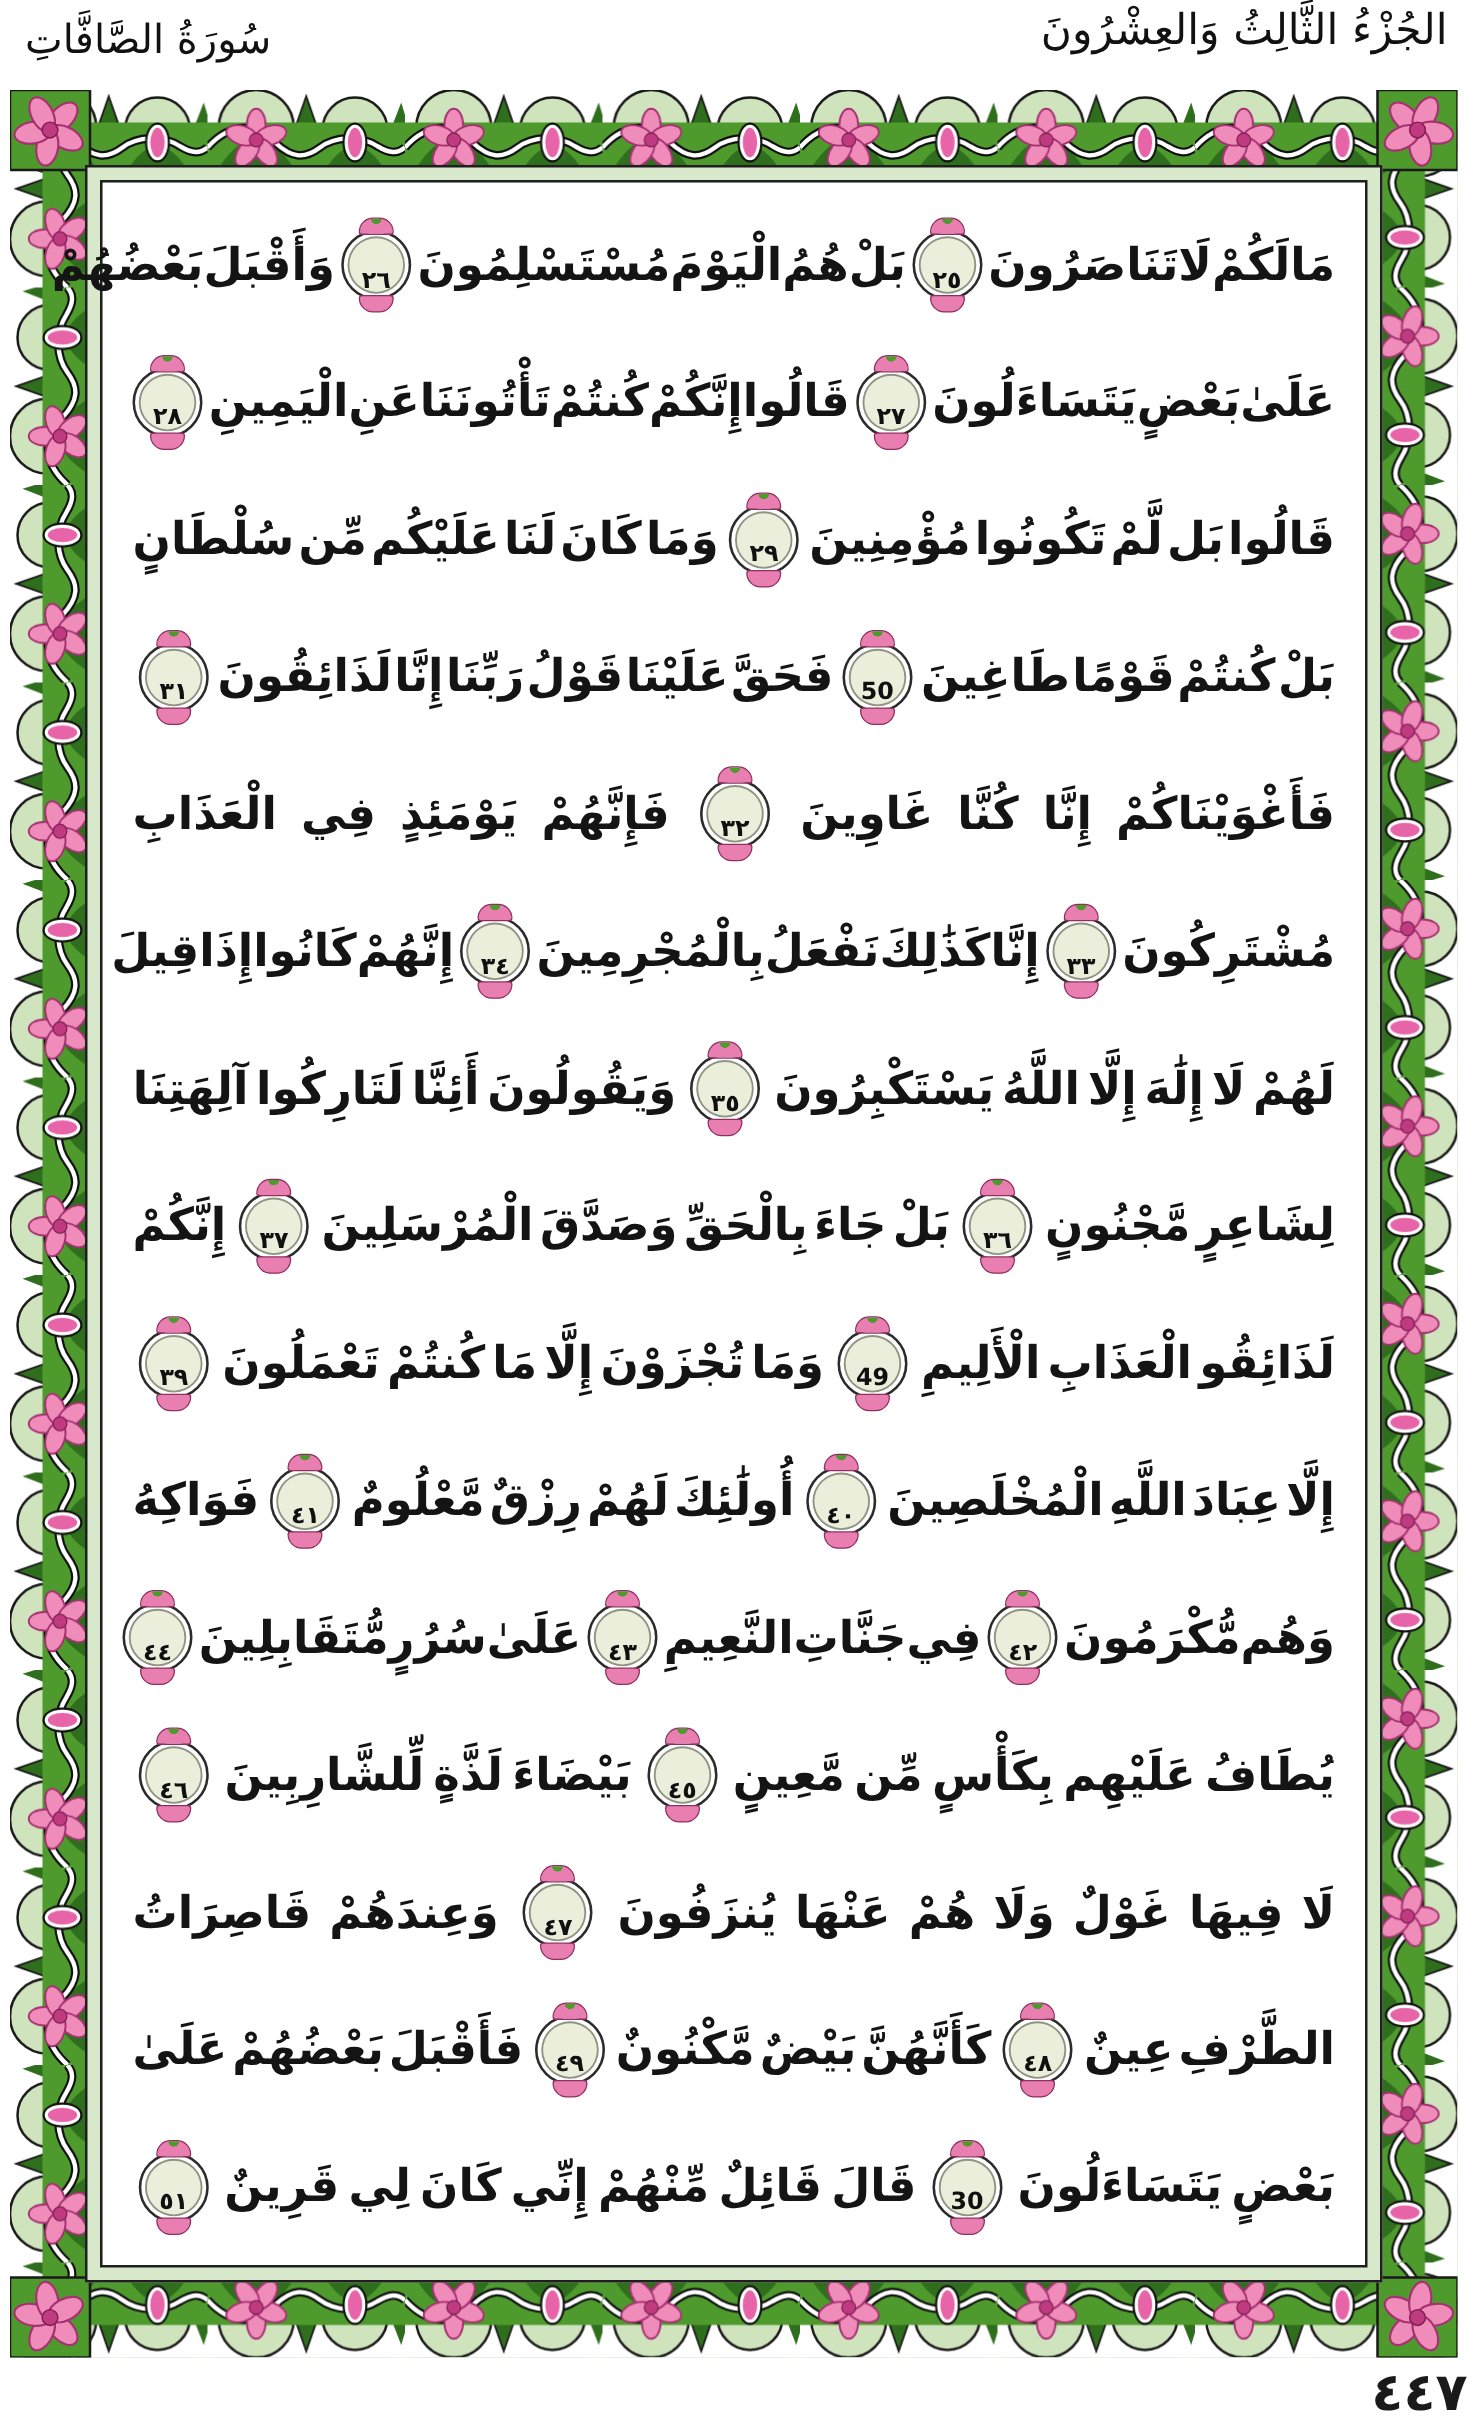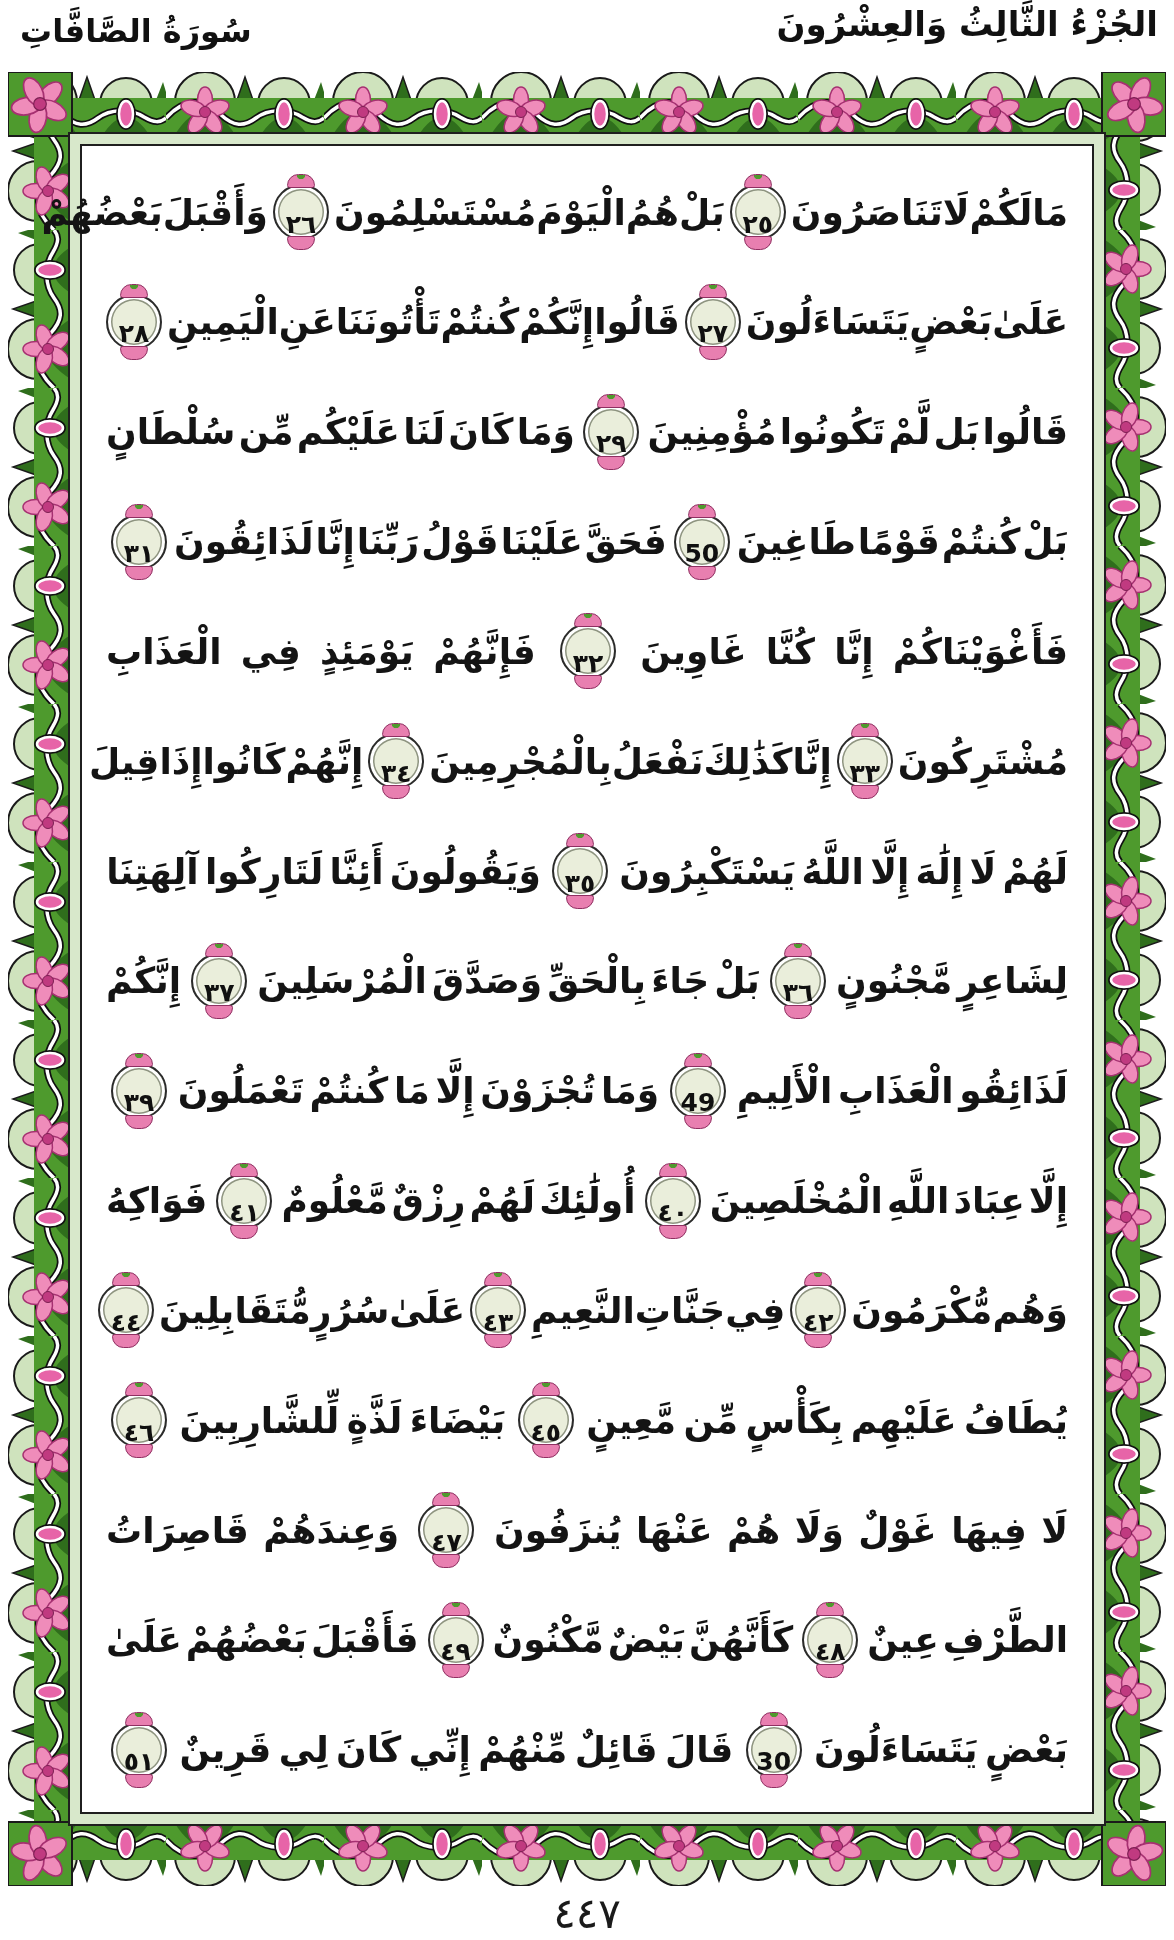--- a/index.html
+++ b/index.html
@@ -2,21 +2,21 @@
 <html lang="ar" dir="rtl"><head>
 <meta charset="utf-8">
 <style>
   html,body{margin:0;padding:0;}
   body{
     width:1174px;height:1940px;position:relative;background:#ffffff;
     font-family:"DejaVu Sans","Liberation Sans",sans-serif;color:#151515;
     overflow:hidden;
   }
   
-  .hdr{position:absolute;top:4px;font-weight:bold;font-size:34px;color:#111;white-space:nowrap;}
+  .hdr{position:absolute;top:4px;font-weight:normal;font-size:34px;color:#111;white-space:nowrap;}
   .hdr-juz{right:16px;margin-left:44px;}
   .hdr-surah{left:20px;top:12px;font-size:32px;}
   
   .frame{position:absolute;left:8px;right:8px;top:72px;bottom:54px;}
   .frame > svg.borderart{position:absolute;inset:0;display:block;}
   .inner-strip{position:absolute;inset:60px;border:14px solid #d8e8cb;pointer-events:none;}
   .inner-line-outer{position:absolute;inset:60px;border:2px solid #1f1f1f;pointer-events:none;}
   .inner-line-inner{position:absolute;inset:72px;border:2px solid #1f1f1f;pointer-events:none;}
   
   .text-area{
@@ -28,36 +28,36 @@
     height:100px;font-size:36px;font-weight:bold;color:#141414;white-space:nowrap;
   }
   .w{white-space:nowrap;}
   
   .ayah{
     flex:0 0 auto;position:relative;width:52px;height:52px;margin:0 5px;
     background:#eaeedb;border:2px solid #2b2b2b;border-radius:50%;
     box-shadow:inset 0 0 0 3px #ffffff,inset 0 0 0 4.5px #8e9480;
     display:flex;align-items:center;justify-content:center;
   }
-  .ayah .num{font-size:25px;font-weight:bold;line-height:1;color:#101010;margin-top:24px;}
+  .ayah .num{font-size:19px;font-weight:bold;line-height:1;color:#101010;margin-top:24px;}
   .ayah::before{
     content:"";position:absolute;top:-12px;left:50%;transform:translateX(-50%);
     width:26px;height:12px;border-radius:13px 13px 3px 3px;
     background:radial-gradient(circle at 50% 0%,#4f9a2d 0 4px,#e87fb0 4.5px);
     border:1px solid #8f2f61;
   }
   .ayah::after{
     content:"";position:absolute;bottom:-12px;left:50%;transform:translateX(-50%);
     width:26px;height:12px;border-radius:3px 3px 13px 13px;
     background:#e87fb0;border:1px solid #8f2f61;
   }
   
   .page-num{
-    position:absolute;bottom:2px;left:0;right:0;text-align:center;
-    font-size:42px;font-weight:normal;color:#1a1a1a;
+    position:absolute;bottom:2px;left:0;right:0;
+    font-size:42px;font-weight:bold;color:#1a1a1a;
   }
 </style>
 </head>
 <body>
 
 <div class="hdr hdr-juz">الجُزْءُ الثَّالِثُ وَالعِشْرُونَ</div>
 <div class="hdr hdr-surah">سُورَةُ الصَّافَّاتِ</div>
 
 <div class="frame">
   <svg class="borderart" width="1158" height="1814" viewBox="0 0 1158 1814" xmlns="http://www.w3.org/2000/svg">

